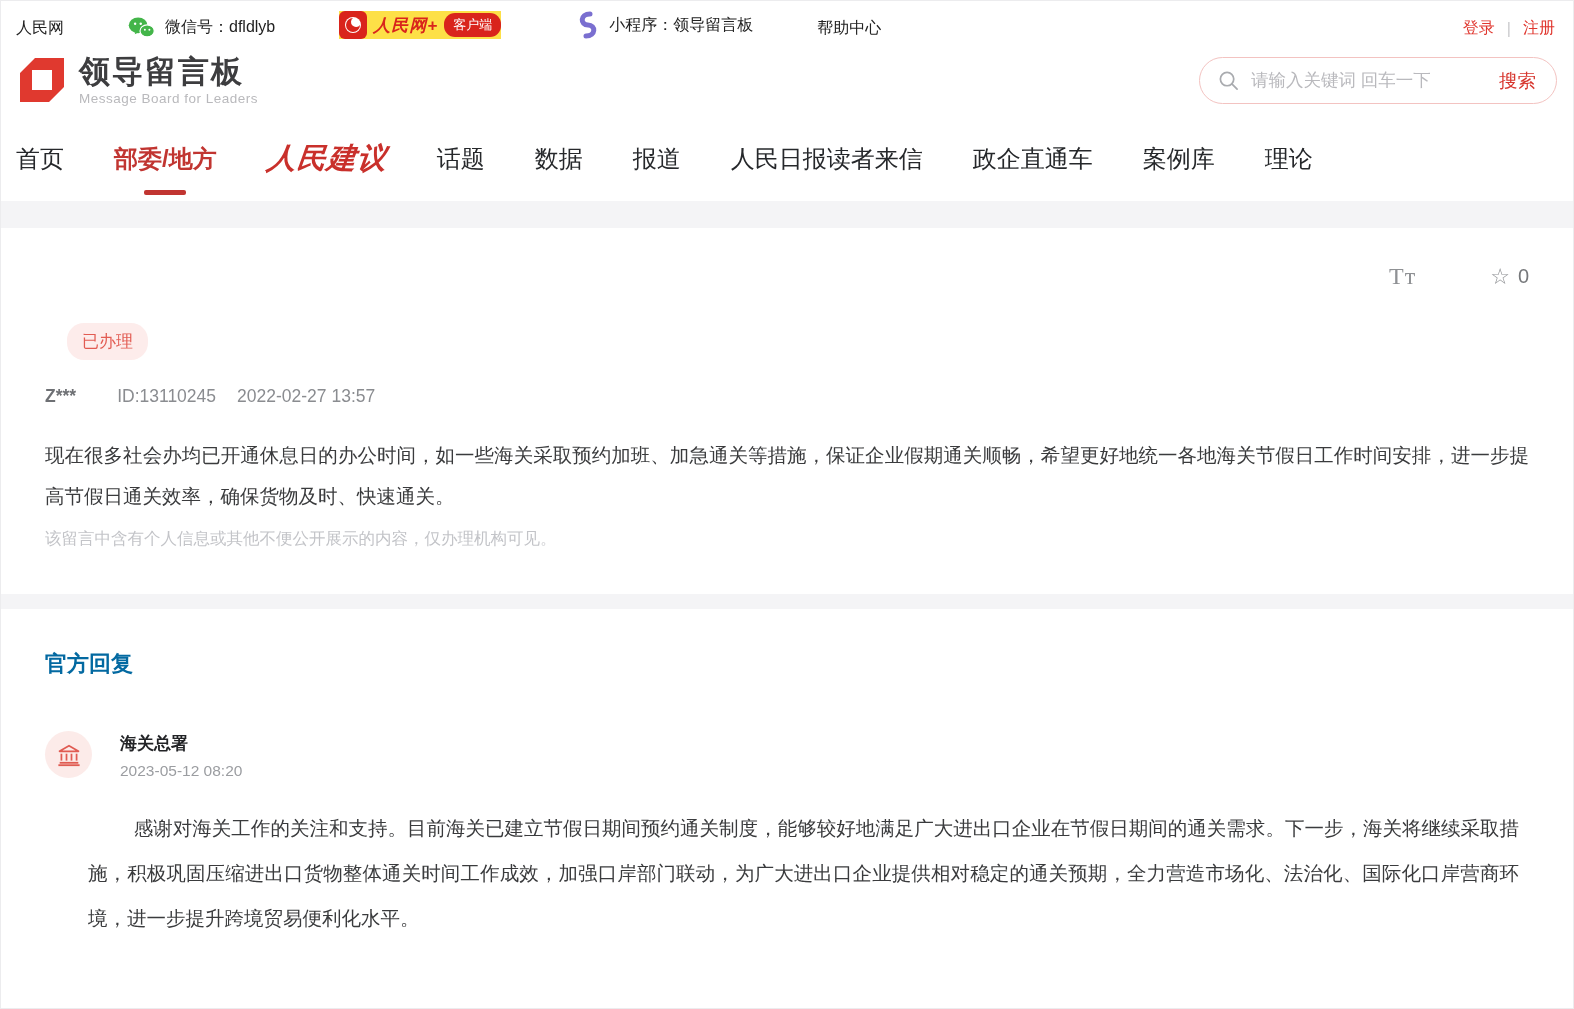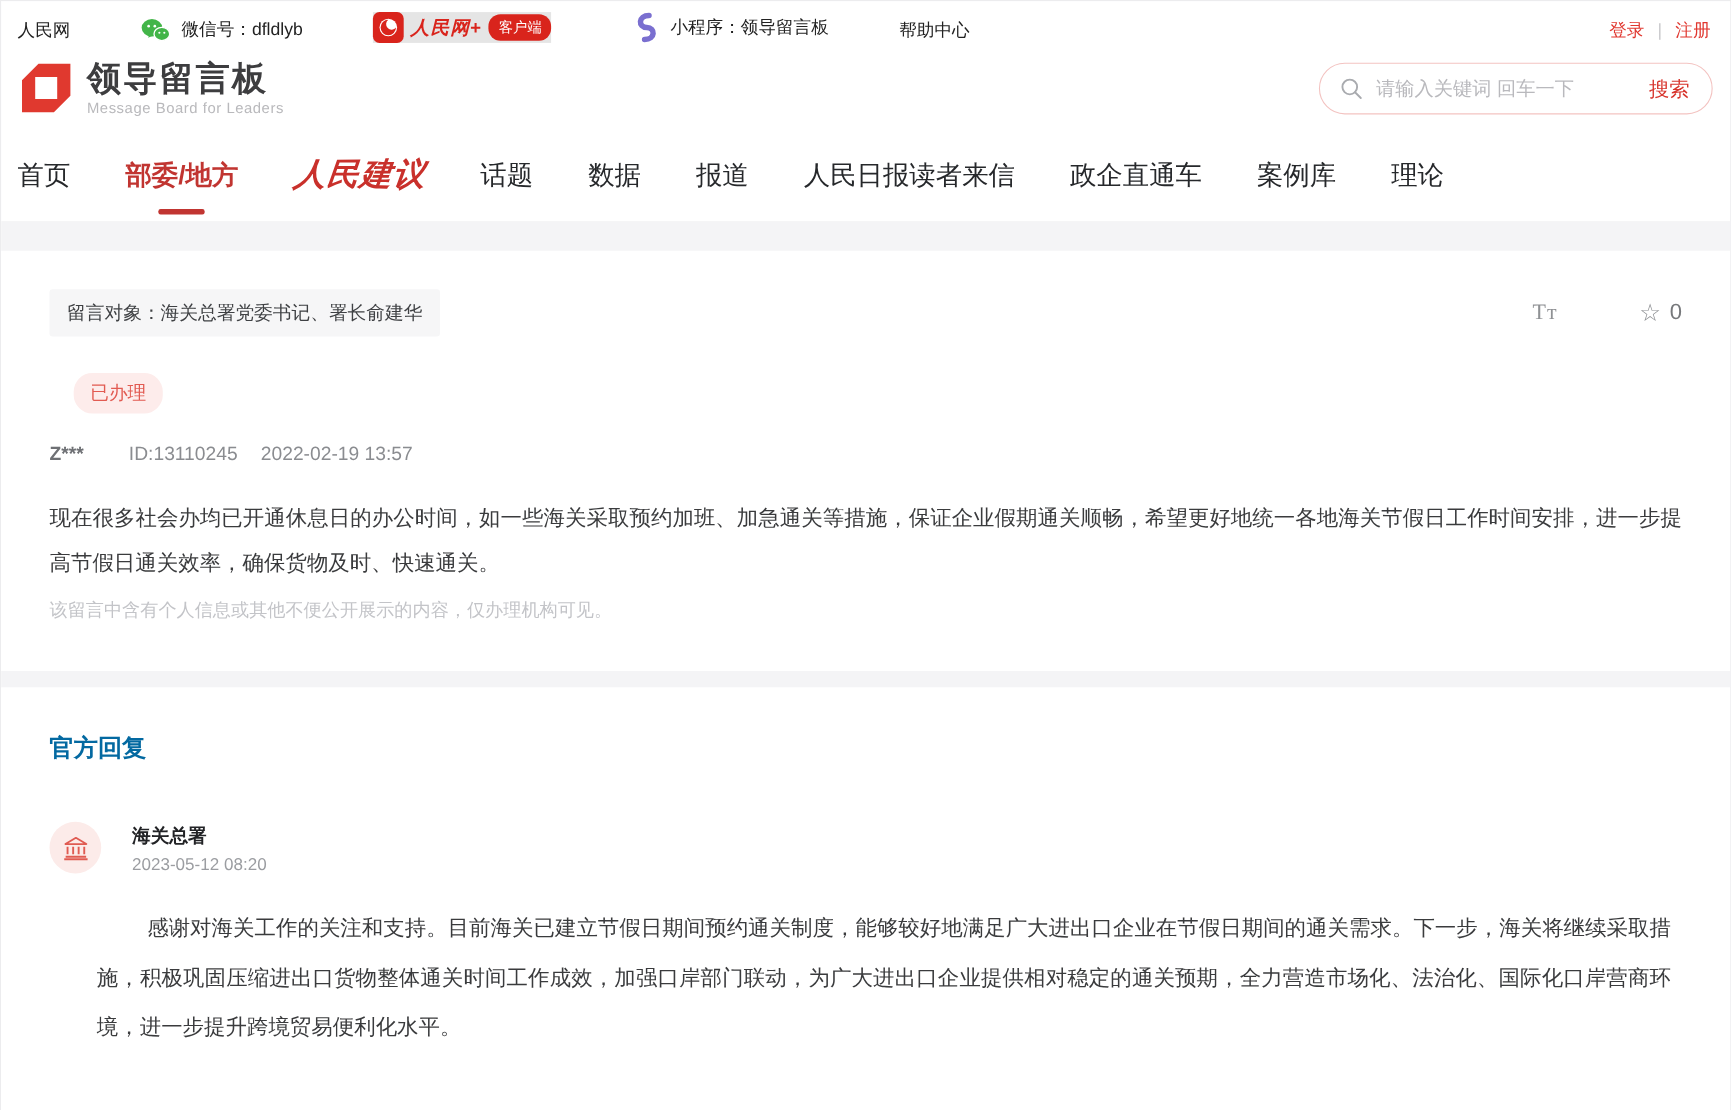--- a/index.html
+++ b/index.html
@@ -7,21 +7,21 @@
   body { font-family:"Liberation Sans","DejaVu Sans",sans-serif; color:#222; }
   .page { width:1574px; min-height:1009px; margin:0 auto; background:#fff; border:1px solid #ececee; overflow:hidden; }
 
   
   .topbar { height:38px; display:flex; align-items:flex-end; padding:0 18px 0 15px; font-size:16px; color:#222; }
   .topbar .item { display:flex; align-items:center; white-space:nowrap; }
   .topbar .gap { margin-left:64px; }
   .topbar .gap-lg { margin-left:74px; }
   .wechat-ic { width:27px; height:23px; margin-right:10px; }
   .mp-ic { width:24px; height:28px; margin-right:10px; }
-  .pd-app { display:flex; align-items:center; background:#e5e5e5;font-family:Liberation Mono, monospace; }
+  .pd-app { display:flex; align-items:center; background:#fde047; }
   .pd-app-sq { width:28px; height:28px; border-radius:6px; background:#d9241c; display:flex; align-items:center; justify-content:center; margin-right:6px; }
   .pd-app-name { color:#d9241c; font-weight:bold; font-style:italic; font-size:17px; margin-right:6px; letter-spacing:1px; }
   .pd-app-pill { background:#d9241c; color:#fff; font-size:13px; padding:3px 9px; border-radius:11px; }
   .topbar .spacer { flex:1; }
   .auth a { color:#e0372f; text-decoration:none; font-size:16px; cursor:pointer; }
   .auth .sep { color:#c9c9cc; margin:0 12px; }
 
   
   .header { height:82px; display:flex; align-items:center; padding:0 16px 0 15px; }
   .logo { display:flex; align-items:flex-end; }
@@ -44,21 +44,21 @@
   .band { background:#f4f4f6; }
   .band-a { height:27px; }
   .band-b { height:15px; }
 
   
   .section { background:#fff; }
   .msg { padding:35px 44px 44px; }
   .tag-row { display:flex; align-items:center; }
   .target-tag { background:#f6f6f7; color:#3f4144; font-size:17px; padding:10px 16px; border-radius:3px; }
   .tools { margin-left:auto; display:flex; align-items:center; color:#898b8e; }
-  .tt-icon { font-size:20px; letter-spacing:1px; cursor:pointer; color:#8f9194; margin-right:74px; font-family:"Liberation Serif","DejaVu Serif",serif; }
+  .tt-icon { font-size:24px; letter-spacing:1px; cursor:pointer; color:#8f9194; margin-right:74px; font-family:"Liberation Serif","DejaVu Serif",serif; }
   .fav { display:flex; align-items:center; cursor:pointer; font-size:20px; color:#76787b; }
   .fav .star { font-size:22px; margin-right:8px; color:#8f9194; }
 
   .title-row { display:flex; align-items:center; margin-top:33px; }
   .msg-title { font-size:30px; font-weight:bold; color:#17181a; letter-spacing:0.5px; }
   .status-badge { margin-left:22px; background:#fdeceb; color:#e25b52; font-size:17px; padding:7px 15px; border-radius:17px; white-space:nowrap; }
 
   .meta-row { display:flex; align-items:center; margin-top:26px; font-size:17.5px; color:#8a8c90; }
   .meta-author { font-weight:bold; color:#6e7074; }
   .meta-id { margin-left:41px; }
@@ -156,38 +156,37 @@
     <div class="nav-item">人民日报读者来信</div>
     <div class="nav-item">政企直通车</div>
     <div class="nav-item">案例库</div>
     <div class="nav-item">理论</div>
   </div>
 
   <div class="band band-a"></div>
 
   <div class="section msg">
     <div class="tag-row">
-      <span class="target-tag">留言对象：海关总署党委书记、署长俞建华</span>
       <span class="tools">
         <span class="tt-icon">Tт</span>
         <span class="fav">
           <span class="star">☆</span>
           <span>0</span>
         </span>
       </span>
     </div>
 
     <div class="title-row">
       <span class="status-badge">已办理</span>
     </div>
 
     <div class="meta-row">
       <span class="meta-author">Z***</span>
       <span class="meta-id">ID:13110245</span>
-      <span class="meta-date">2022-02-19 13:57</span>
+      <span class="meta-date">2022-02-27 13:57</span>
     </div>
 
     <p class="msg-body">现在很多社会办均已开通休息日的办公时间，如一些海关采取预约加班、加急通关等措施，保证企业假期通关顺畅，希望更好地统一各地海关节假日工作时间安排，进一步提高节假日通关效率，确保货物及时、快速通关。</p>
     <p class="privacy-note">该留言中含有个人信息或其他不便公开展示的内容，仅办理机构可见。</p>
   </div>
 
   <div class="band band-b"></div>
 
   <div class="section reply-sec">
     <div class="reply-heading">官方回复</div>

